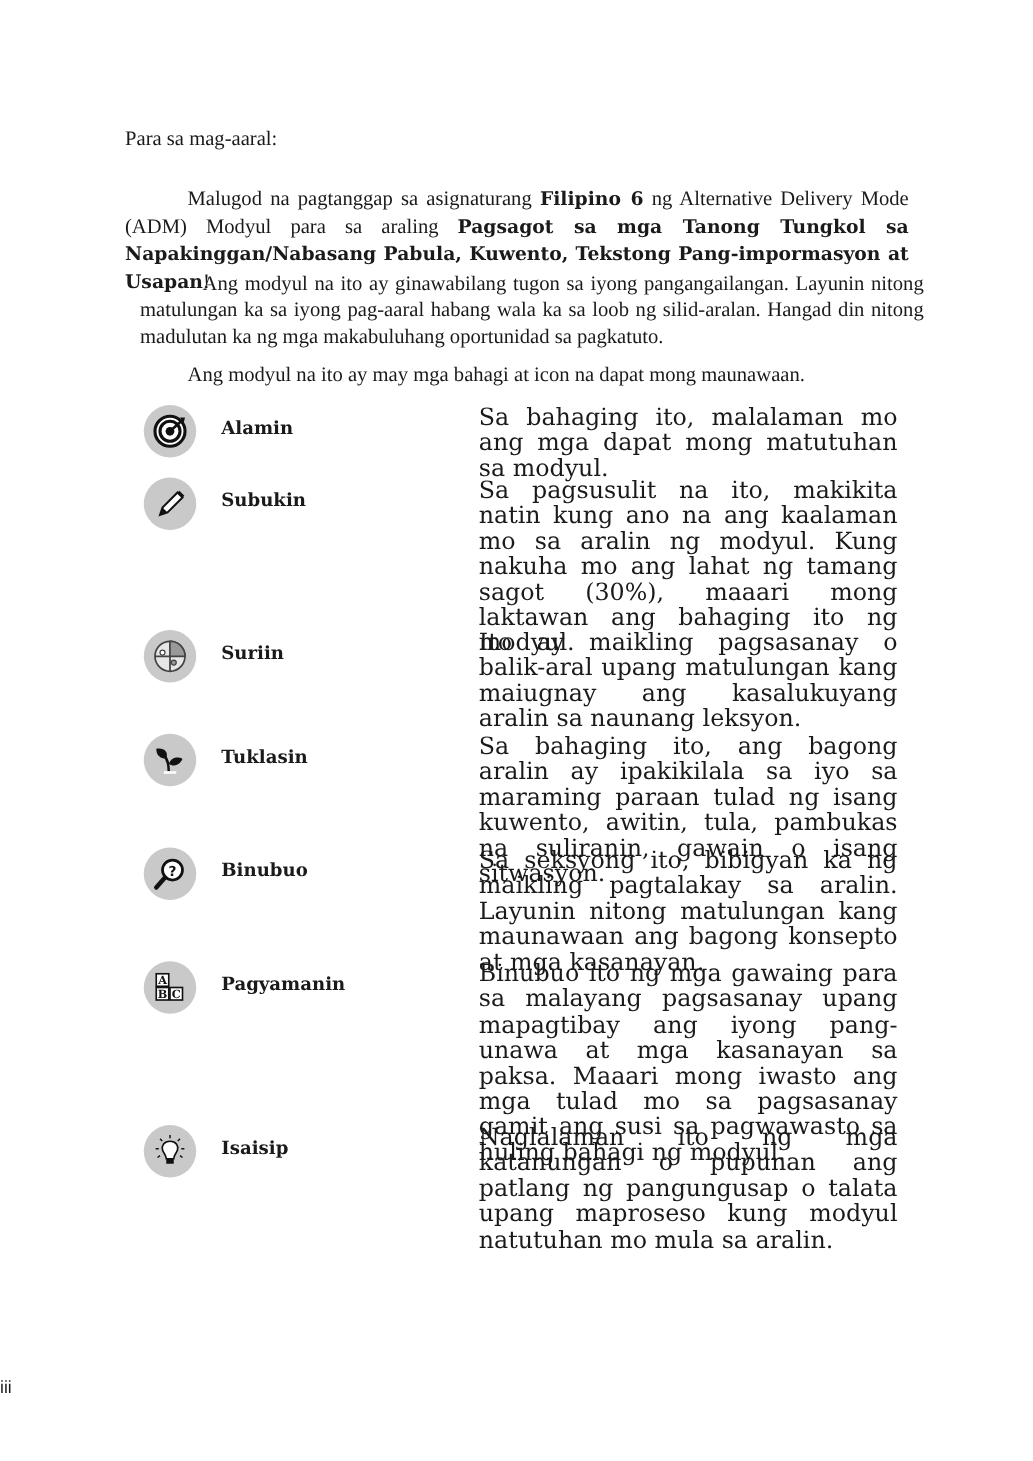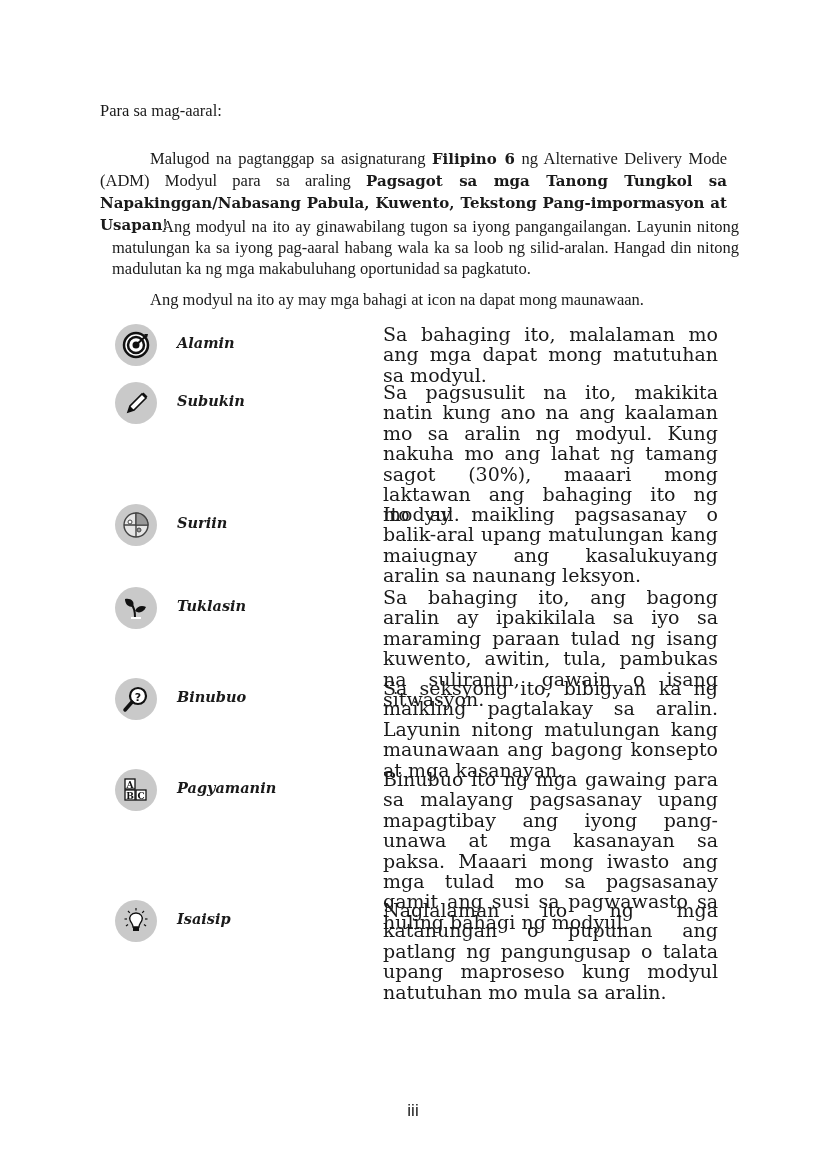--- a/index.html
+++ b/index.html
@@ -7,23 +7,23 @@
   .intro { position: absolute; left: 100px; width: 627px; font-family: "Liberation Serif", serif; font-size: 16.5px; line-height: 21px; text-align: justify; }
   .greeting { top: 100px; }
   .p1 { top: 148px; }
   .p2 { top: 216px; margin-left: 12px; }
   .p3 { top: 289px; }
   .indent { text-indent: 50px; }
   .intro b { font-family: "DejaVu Serif", serif; font-weight: bold; font-size: 15px; }
   .row { position: absolute; left: 115px; width: 612px; }
   .icon { position: absolute; left: 0; top: 0; width: 42px; height: 42px; border-radius: 50%; background: #c9c9c9; display: flex; align-items: center; justify-content: center; }
   .icon svg { width: 30px; height: 30px; }
-  .label { position: absolute; left: 62px; top: 10px; font-family: "DejaVu Serif", serif; font-weight: bold; font-style: italic; font-size: 14.5px; }
+  .label { position: absolute; left: 62px; top: 10px; font-family: "DejaVu Serif", serif; font-weight: bold; font-size: 14.5px; }
   .desc { position: absolute; left: 268px; top: 0; width: 335px; font-family: "DejaVu Serif", serif; font-size: 19px; line-height: 20.4px; text-align: justify; text-align-last: left; }
-  .page-num { position: absolute; top: 1101px; left: 0; width: 826px; text-align: center; font-family: "Liberation Sans", sans-serif; font-size: 17px; }
+  .page-num { position: absolute; top: 1101px; left: 0; width: 826px; font-family: "Liberation Sans", sans-serif; font-size: 14px; }
 </style>
 </head>
 <body>
 
 <div class="intro greeting">Para sa mag-aaral:</div>
 
 <div class="intro p1 indent"><span>Malugod na pagtanggap sa asignaturang </span><b>Filipino 6</b><span> ng Alternative Delivery Mode (ADM) Modyul para sa araling </span><b>Pagsagot sa mga Tanong Tungkol sa Napakinggan/Nabasang Pabula, Kuwento, Tekstong Pang-impormasyon at Usapan</b><span>!</span></div>
 
 <div class="intro p2 indent">Ang modyul na ito ay ginawabilang tugon sa iyong pangangailangan. Layunin nitong matulungan ka sa iyong pag-aaral habang wala ka sa loob ng silid-aralan. Hangad din nitong madulutan ka ng mga makabuluhang oportunidad sa pagkatuto.</div>
 

